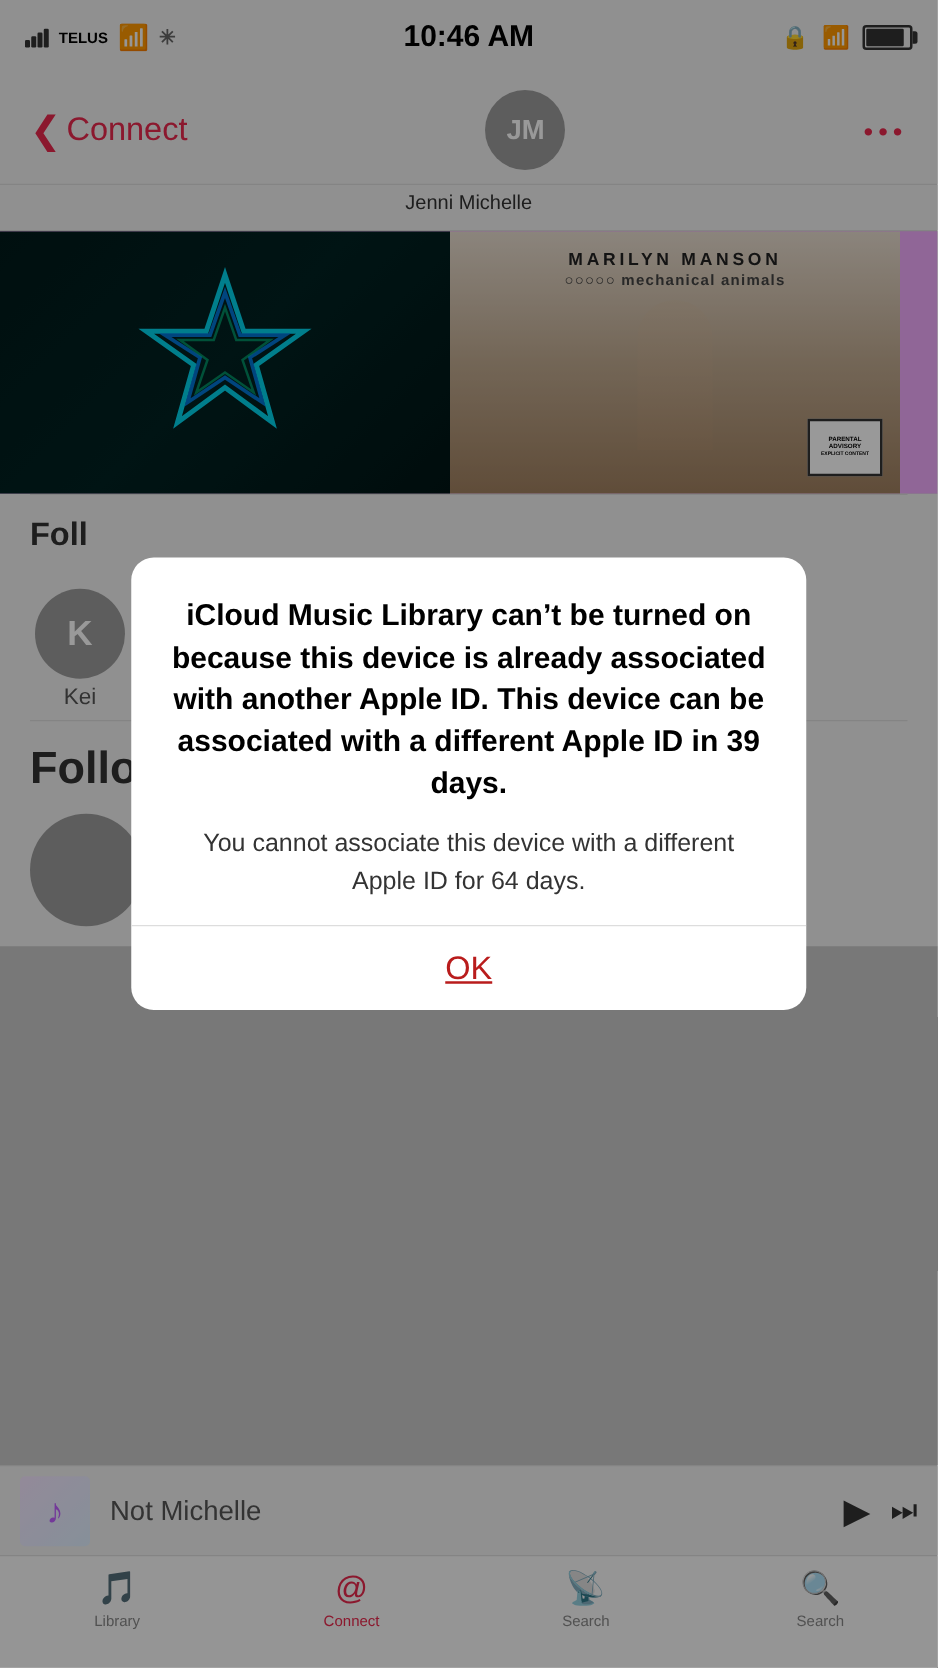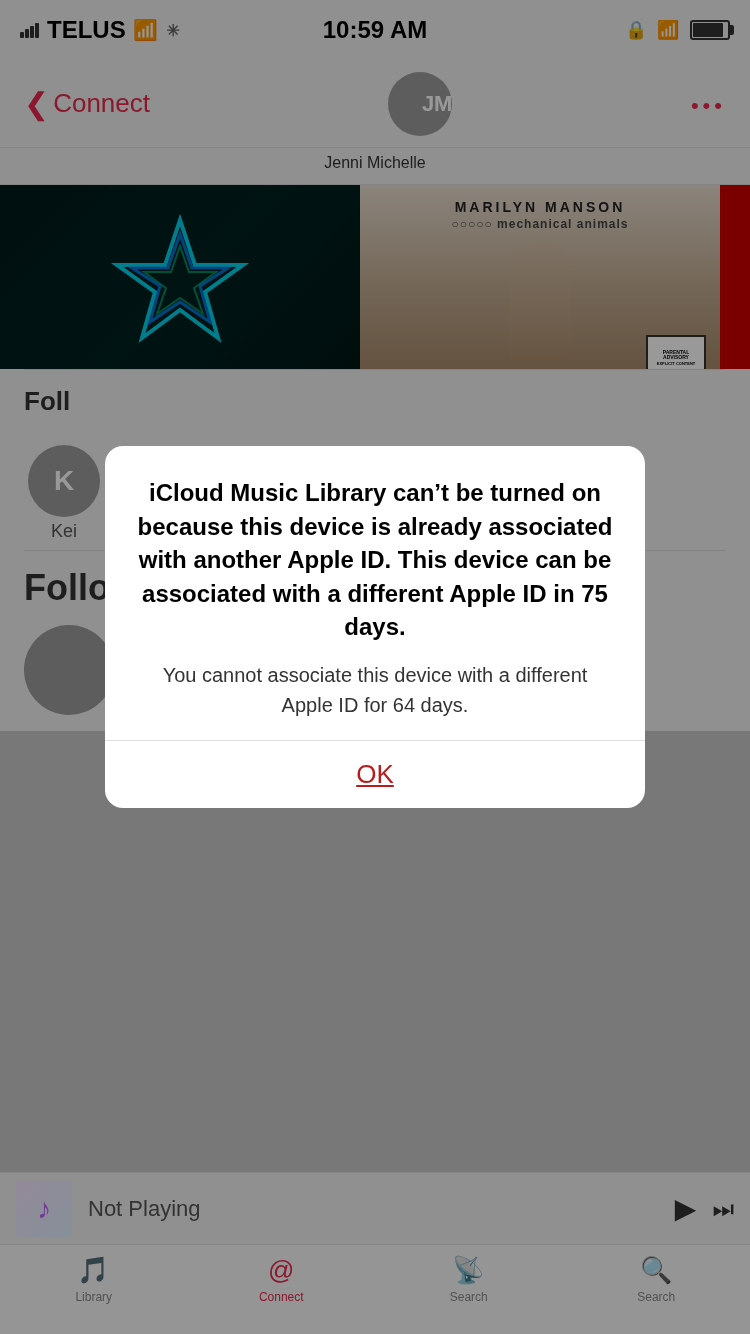--- a/index.html
+++ b/index.html
@@ -99,21 +99,21 @@
       align-items: center;
       gap: 6px;
     }
     .avatar {
       width: 64px;
       height: 64px;
       border-radius: 50%;
       background: #9b9b9b;
       display: flex;
       align-items: center;
-      justify-content: flex-end;
+      justify-content: center;
       color: white;
       font-size: 22px;
       font-weight: 600;
     }
     .nav-more {
       color: #e8294d;
       font-size: 28px;
       letter-spacing: 3px;
     }
 
@@ -124,23 +124,24 @@
       padding: 6px 0 12px;
       font-size: 16px;
       color: #333;
       border-bottom: 1px solid #ddd;
     }
 
     
     .albums-row {
       display: flex;
       width: 100%;
-      height: 184px;
+      height: 210px;
       overflow: hidden;
       background: #f0abfc;
+      align-items: flex-end;
     }
     .album-cover {
       flex: 1;
       height: 210px;
       position: relative;
       overflow: hidden;
     }
     .album-star {
       background: linear-gradient(135deg, #001a1a 0%, #002222 50%, #001515 100%);
       display: flex;
@@ -410,27 +411,27 @@
 
 <div class="status-bar">
   <div class="status-left">
 
     <span style="font-size:18px; display:flex; align-items:flex-end; gap:1px;">
       <span style="display:inline-block;width:4px;height:6px;background:#333;border-radius:1px;"></span>
       <span style="display:inline-block;width:4px;height:9px;background:#333;border-radius:1px;"></span>
       <span style="display:inline-block;width:4px;height:12px;background:#333;border-radius:1px;"></span>
       <span style="display:inline-block;width:4px;height:15px;background:#333;border-radius:1px;"></span>
     </span>
-    <span style="font-size:24px;font-weight:600;">TELUS</span>
+    <span style="font-size:12px;font-weight:600;">TELUS</span>
 
     <span style="font-size:20px;">📶</span>
 
     <span style="font-size:16px;color:#666;">✳</span>
   </div>
-  <div class="status-time">10:59 AM</div>
+  <div class="status-time">10:46 AM</div>
   <div class="status-right">
     <span style="font-size:18px;">🔒</span>
     <span style="font-size:18px; font-weight:bold; color:#333;">📶</span>
     <div class="battery-icon">
       <div class="battery-fill"></div>
     </div>
   </div>
 </div>
 
 <div class="nav-bar">
@@ -502,21 +503,21 @@
   <div class="following-section2">
     <div class="following-label2">Following</div>
     <div class="follow-avatar2"></div>
   </div>
 </div>
 
 <div class="now-playing-bar">
   <div class="music-icon-box">
     <span style="font-size:28px; color:#c060ff;">♪</span>
   </div>
-  <div class="now-playing-text">Not Playing</div>
+  <div class="now-playing-text">Not Michelle</div>
   <span class="play-btn">▶</span>
   <span class="skip-btn" style="font-size:24px;">⏭</span>
 </div>
 
 <div class="tab-bar">
   <div class="tab-item">
     <span class="tab-icon" style="font-size:26px;">🎵</span>
     <span class="tab-label">Library</span>
   </div>
   <div class="tab-item">
@@ -529,19 +530,19 @@
   </div>
   <div class="tab-item">
     <span class="tab-icon" style="font-size:26px;">🔍</span>
     <span class="tab-label">Search</span>
   </div>
 </div>
 
 <div class="modal-overlay">
   <div class="modal-box">
     <div class="modal-content">
-      <div class="modal-title">iCloud Music Library can’t be turned on because this device is already associated with another Apple ID. This device can be associated with a different Apple ID in 75 days.</div>
+      <div class="modal-title">iCloud Music Library can’t be turned on because this device is already associated with another Apple ID. This device can be associated with a different Apple ID in 39 days.</div>
       <div class="modal-body">You cannot associate this device with a different Apple ID for 64 days.</div>
     </div>
     <div class="modal-divider"></div>
     <button class="modal-btn">OK</button>
   </div>
 </div>
 
 </body></html>

